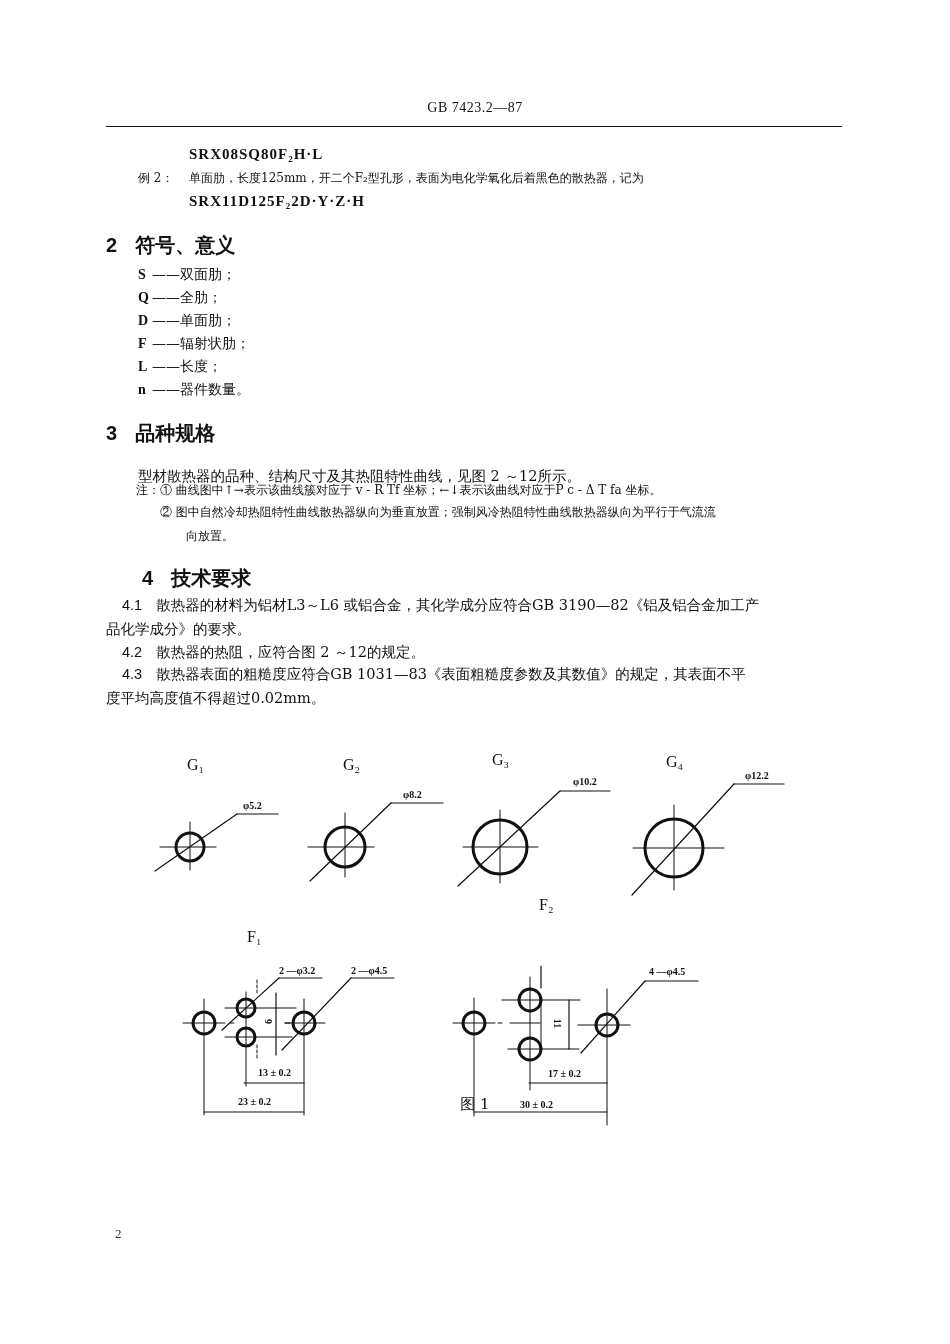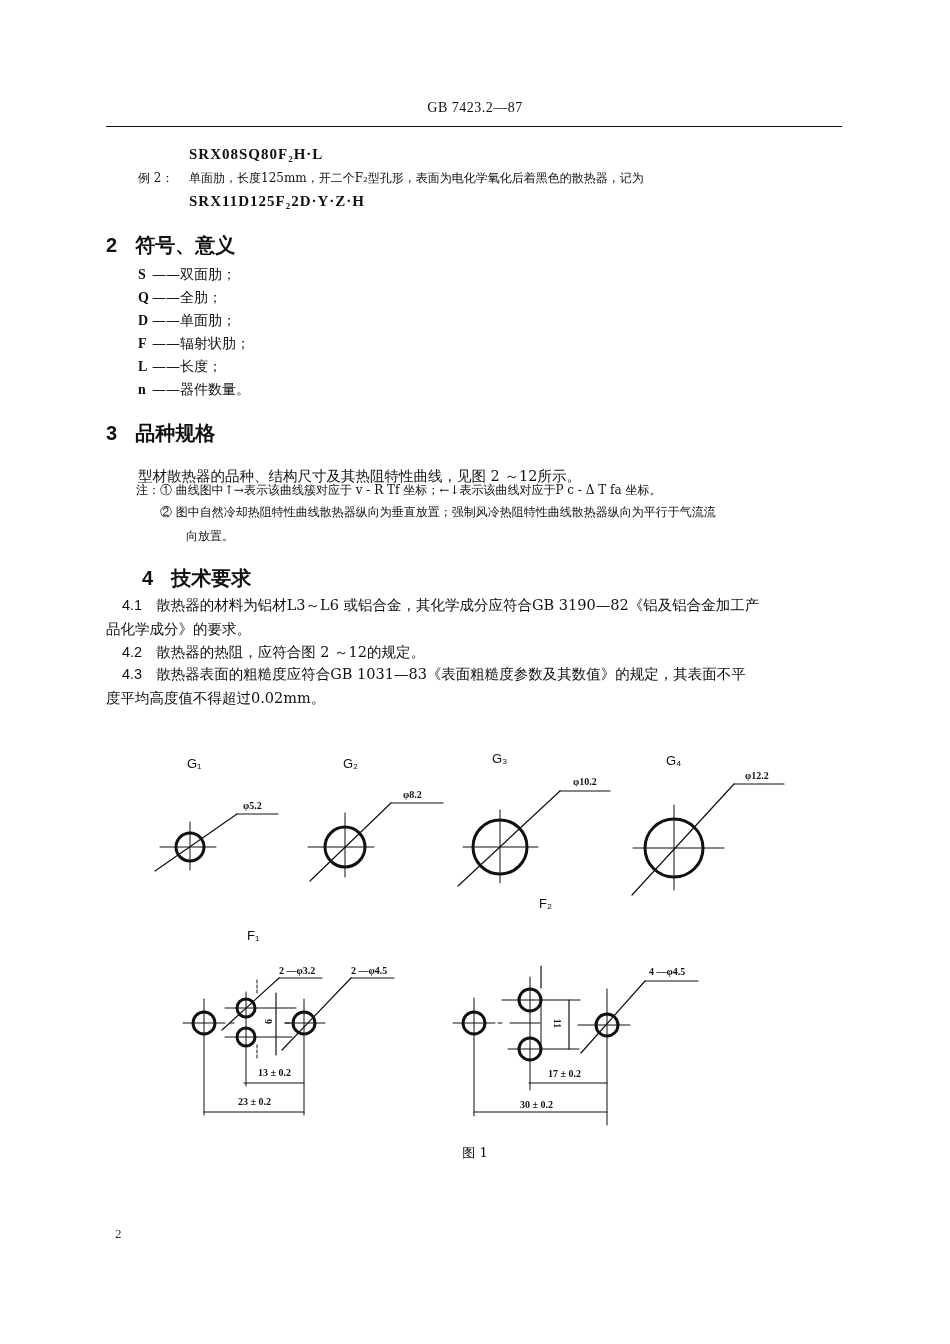--- a/index.html
+++ b/index.html
@@ -11,23 +11,23 @@
   .rule { left: 106px; top: 126px; width: 736px; height: 0; border-top: 1.6px solid #111; }
   .code { font-family: "Liberation Serif", serif; font-weight: bold; font-size: 15px; letter-spacing: 1px; }
   .body { font-size: 12px; }
   .h2 { font-size: 20px; font-weight: bold; }
   .num { font-family: "Liberation Sans", sans-serif; font-weight: bold; margin-right: 18px; }
   .sym { font-size: 14px; }
   .sym b { font-family: "Liberation Serif", serif; display: inline-block; width: 14px; }
   .note { font-size: 12px; }
   .para { font-size: 14.5px; }
   .subn { font-family: "Liberation Sans", sans-serif; font-weight: normal; margin-right: 14px; }
-  .lbl { font-family: Liberation Sans, sans-serif; font-size: 13px; }
+  .lbl { font-family: Liberation Serif, serif; font-size: 16px; }
   .dim { font-family: "Liberation Serif", serif; font-size: 10px; font-weight: bold; }
-  .figcap { left: 0; width: 950px; top: 1144px; text-align: center; font-size: 13px; }
+  .figcap { left: 0; width: 950px; top: 1095px; text-align: center; font-size: 15px; }
   .pageno { left: 115px; top: 1226px; font-size: 13px; font-family: "Liberation Serif", serif; color: #333; }
   svg { position: absolute; left: 0; top: 0; }
 </style>
 </head>
 <body>
 
 <div class="abs hdr">GB 7423.2—87</div>
 <div class="abs rule"></div>
 
 <div class="abs code" style="left:189px; top:146px;">SRX08SQ80F₂H·L</div>

